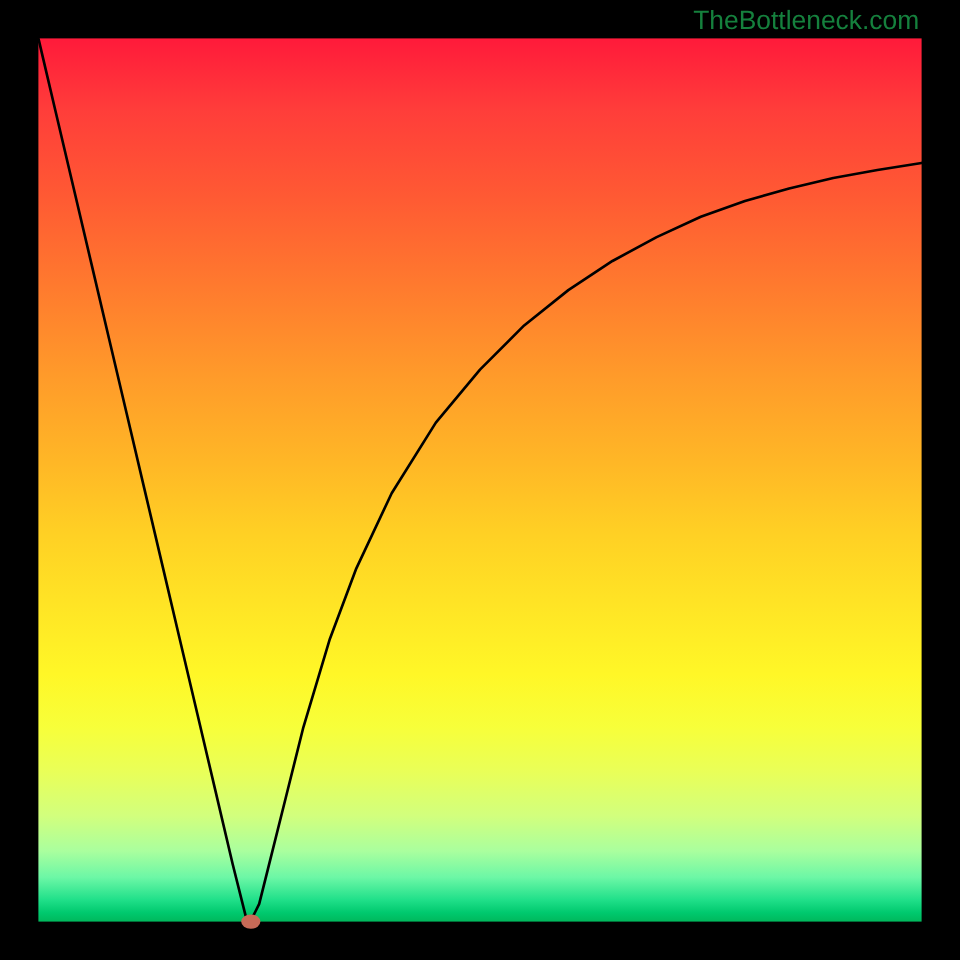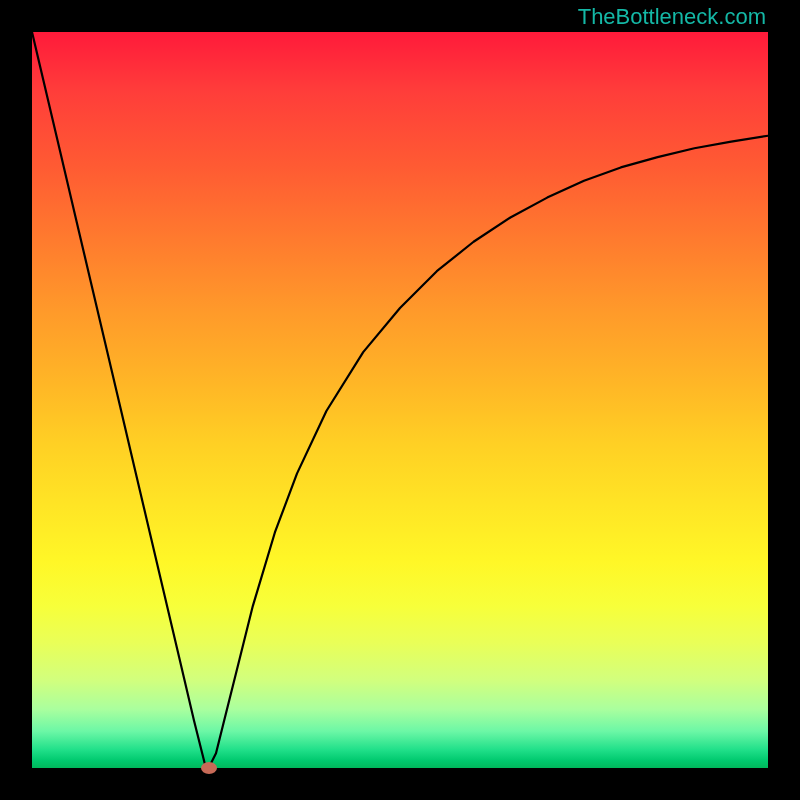--- a/index.html
+++ b/index.html
@@ -42,21 +42,21 @@
       #6cf7a6 95%,
       #21e08a 97.5%,
       #00c96e 99%,
       #00b85c 100%
     );
   }
   .watermark {
     position: absolute;
     top: 4px;
     right: 34px;
-    color: #14b8a6;
+    color: #15803d;
     font-size: 22px;
     font-weight: 500;
     letter-spacing: 0px;
     user-select: none;
   }
   svg.curve-layer {
     position: absolute;
     left: 32px;
     top: 32px;
     width: 736px;

